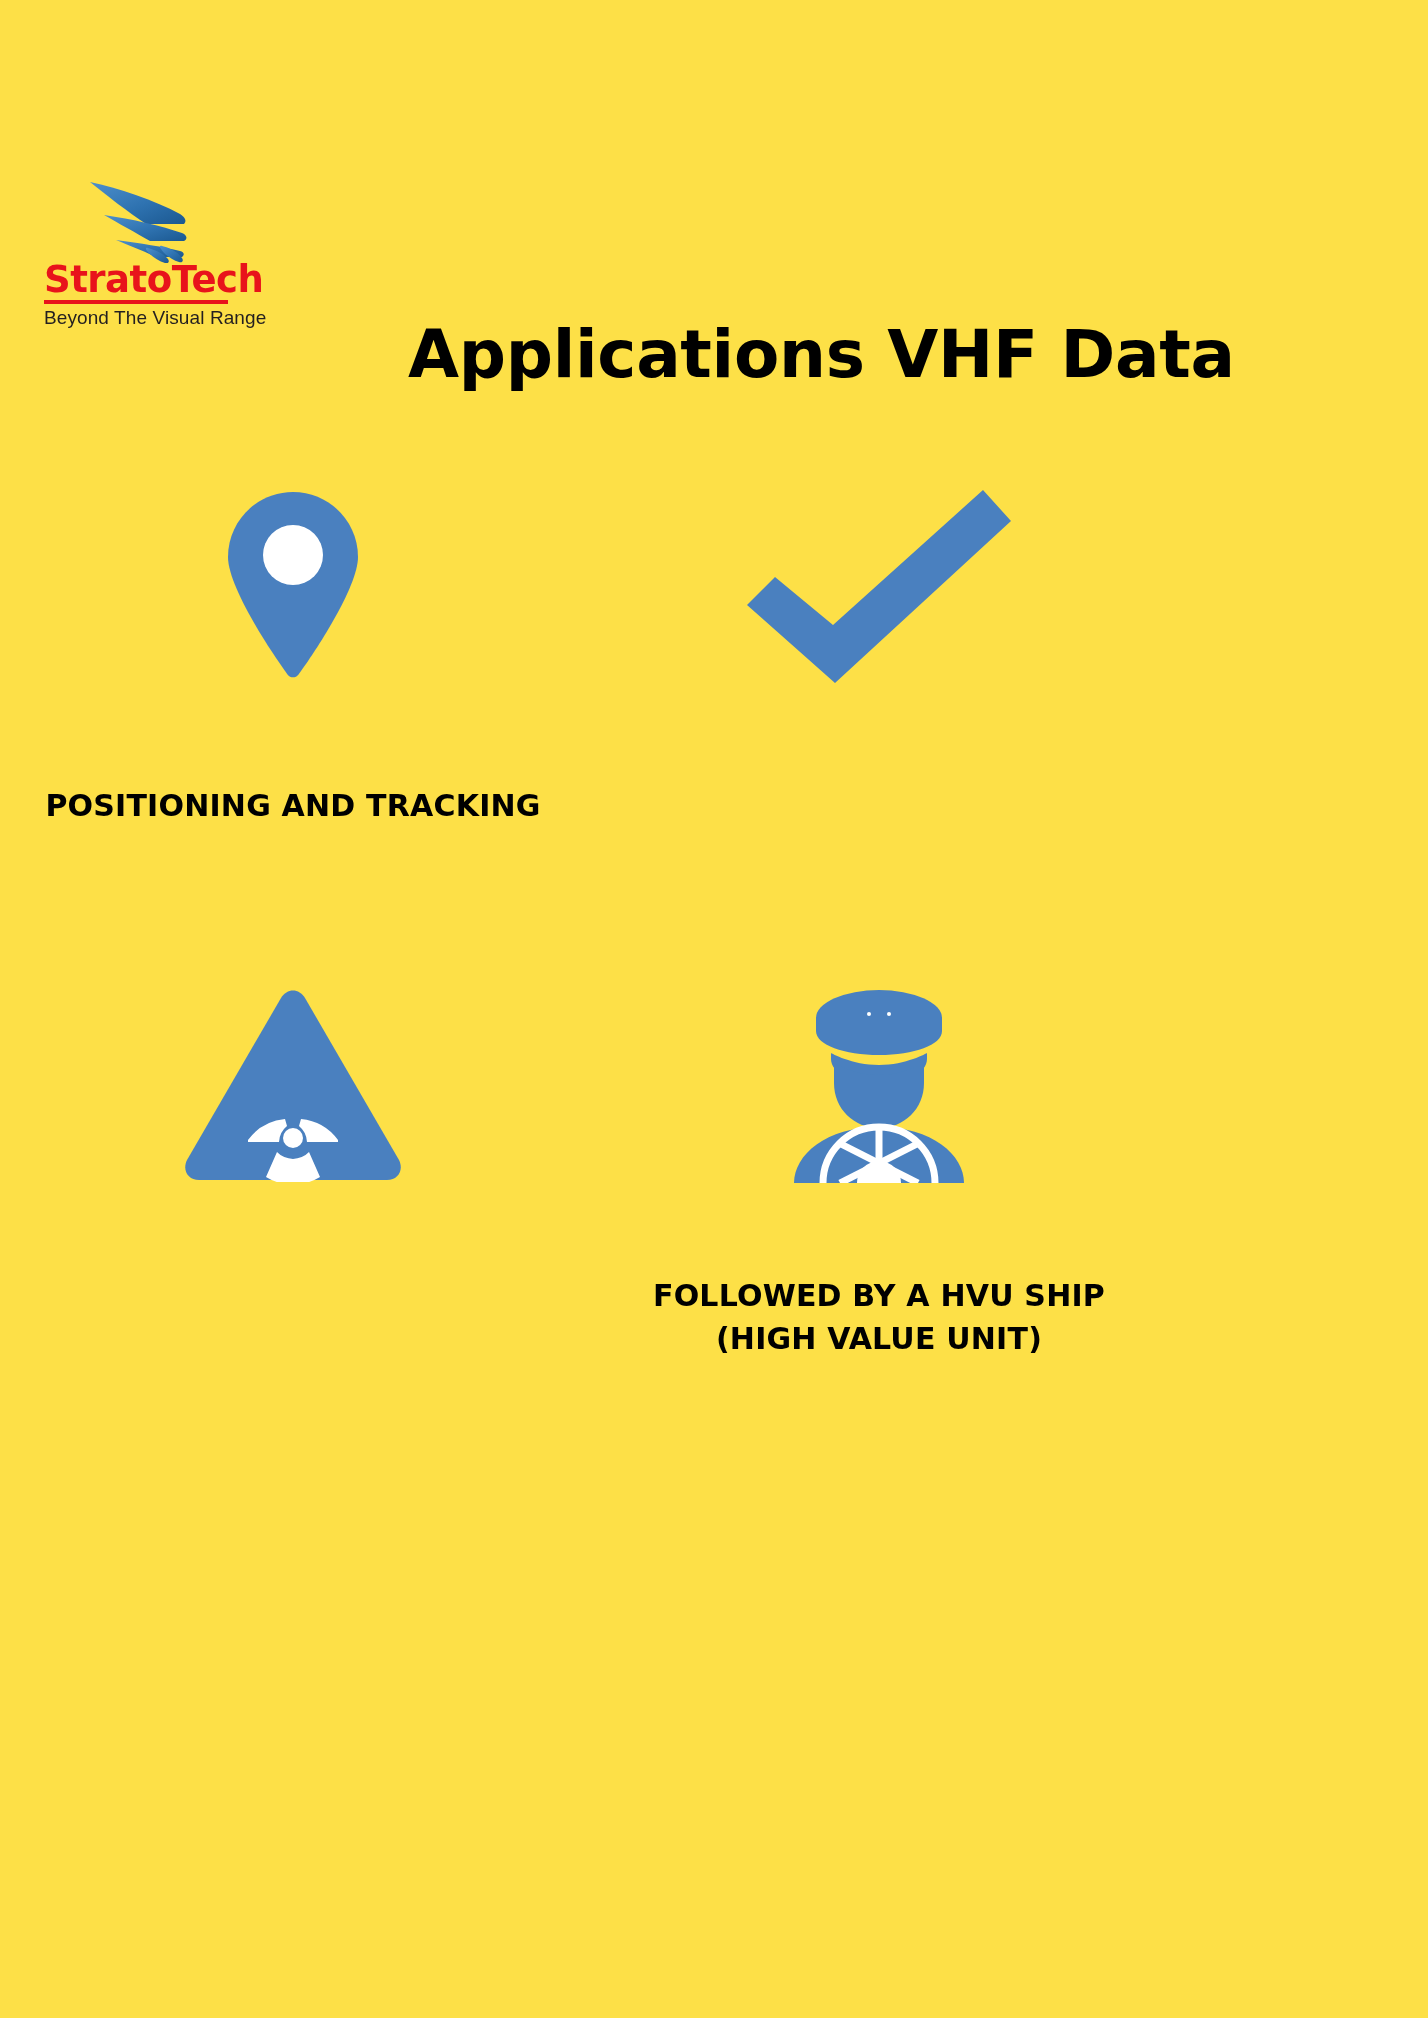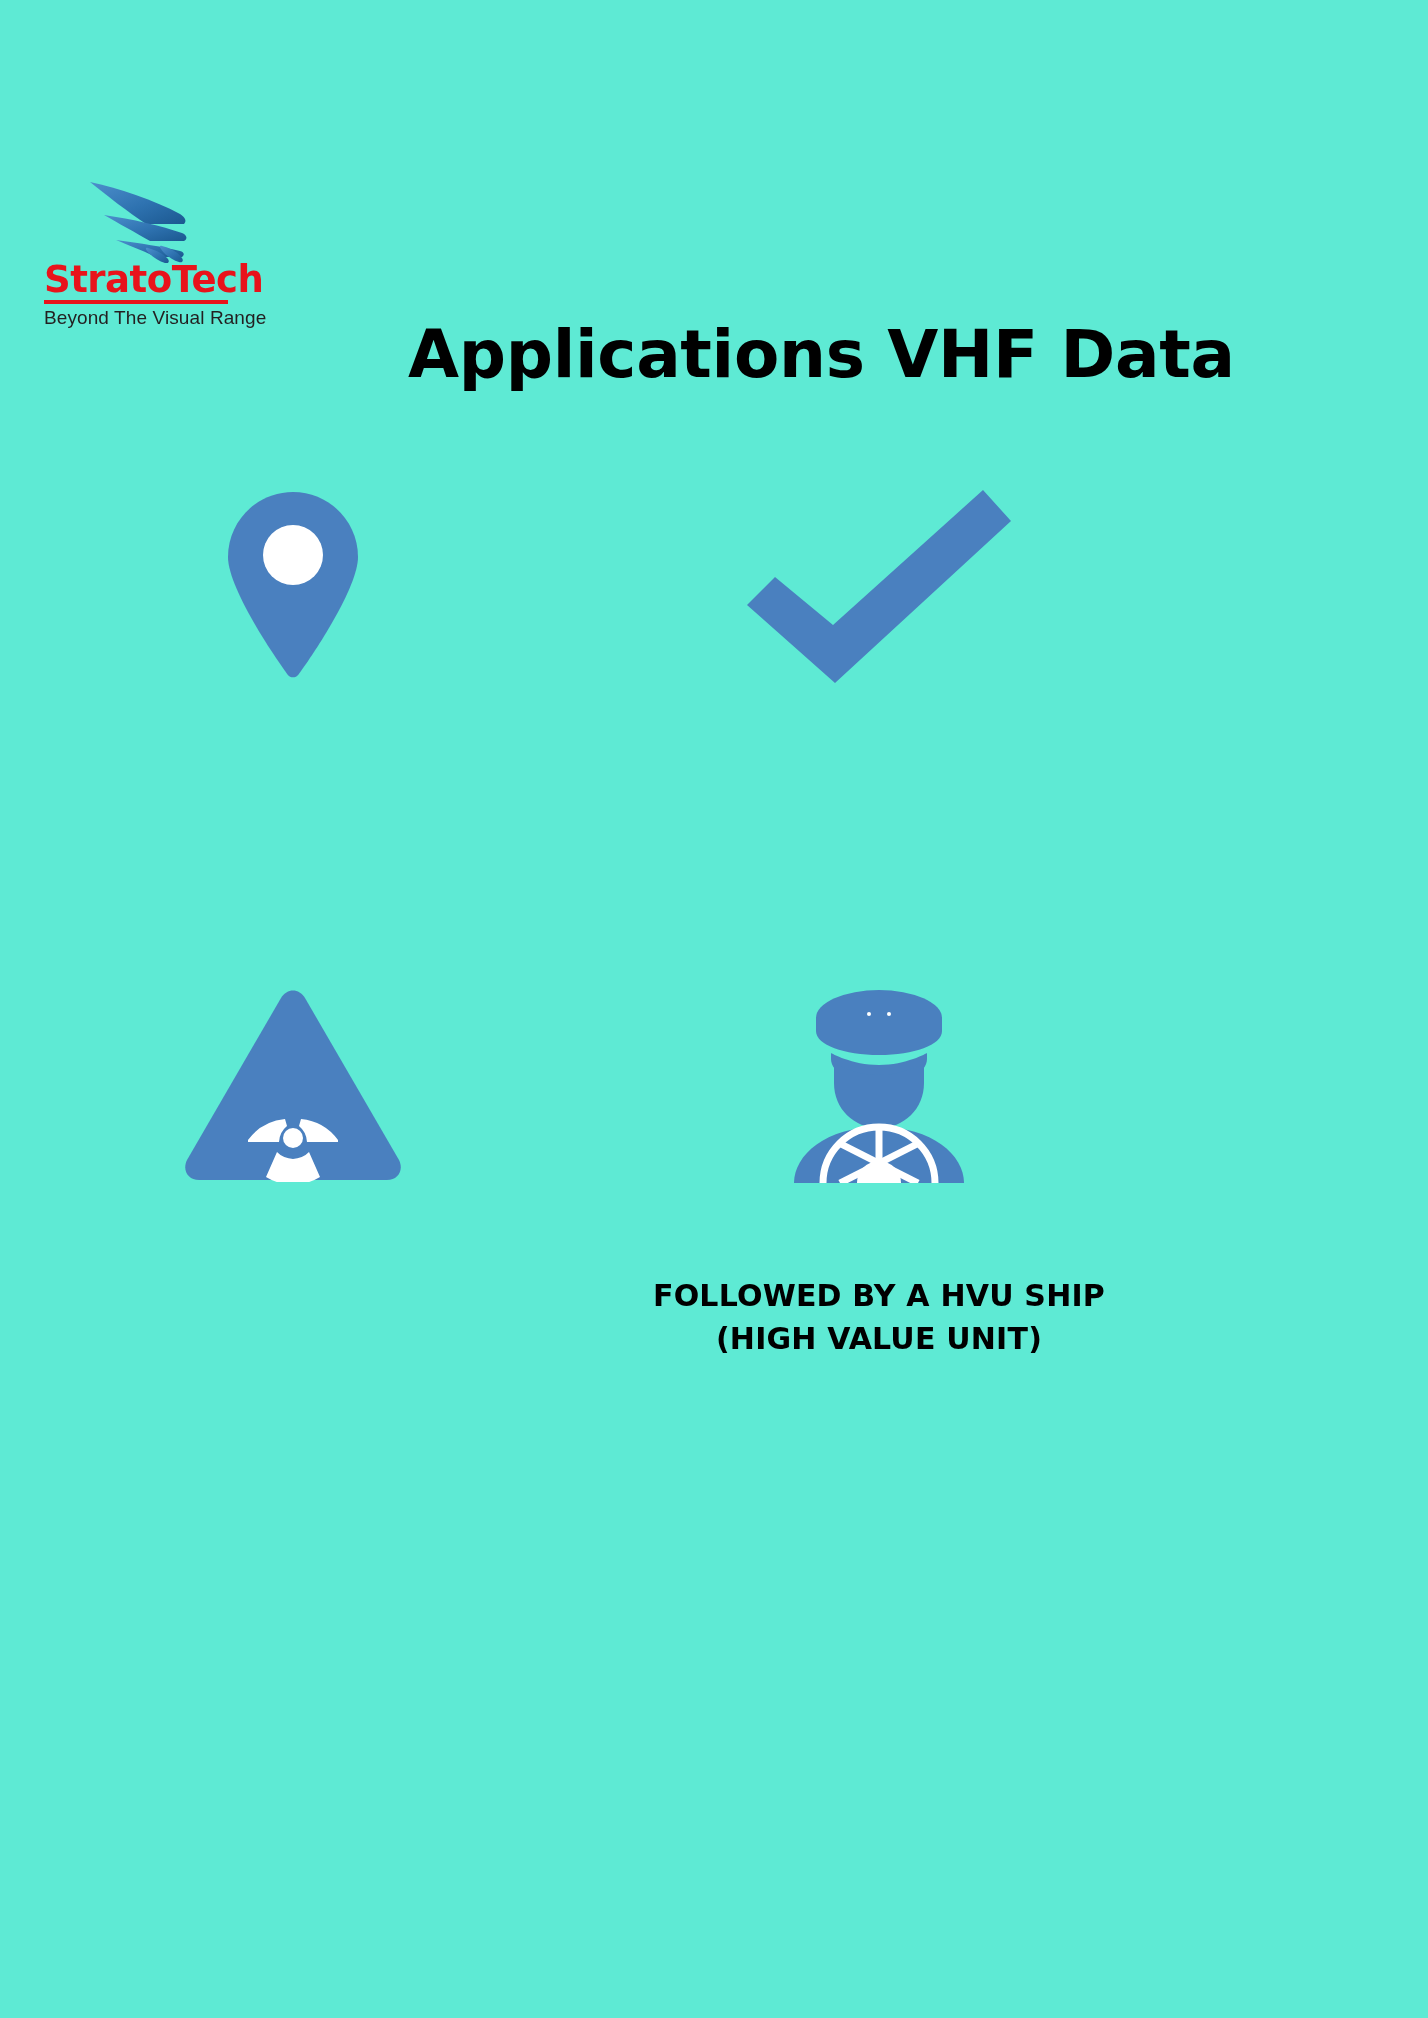--- a/index.html
+++ b/index.html
@@ -13,21 +13,21 @@
     height: 2018px;
     position: relative;
     overflow: hidden;
     font-family: "Liberation Sans", "DejaVu Sans", sans-serif;
     -webkit-font-smoothing: antialiased;
   }
 
   .slide {
     position: absolute;
     inset: 0;
-    background: #5eead4;
+    background: #fde047;
   }
 
   
   .logo {
     position: absolute;
     left: 44px;
     top: 178px;
     width: 230px;
   }
   .logo-wing {
@@ -144,20 +144,21 @@
 
   <div class="grid">
 
     <div class="cell r1">
       <div class="icon-box">
         <svg class="icon-svg" width="130" height="186" viewBox="0 0 130 186">
           <path fill="#4a80bf" d="M65 0 C29.1 0 0 29.1 0 65 C0 95 43 160 59.5 182.5 C62.3 186.3 67.7 186.3 70.5 182.5 C87 160 130 95 130 65 C130 29.1 100.9 0 65 0 Z"></path>
           <circle cx="65" cy="63" r="30" fill="#ffffff"></circle>
         </svg>
       </div>
+      <div class="cell-label">POSITIONING AND TRACKING</div>
     </div>
 
     <div class="cell r1">
       <div class="icon-box">
         <svg class="icon-svg" width="268" height="200" viewBox="0 0 268 200">
           <path fill="#4a80bf" d="M30 92 L2 120 L90 198 L266 36 L238 5 L88 140 Z"></path>
         </svg>
       </div>
     </div>
 

